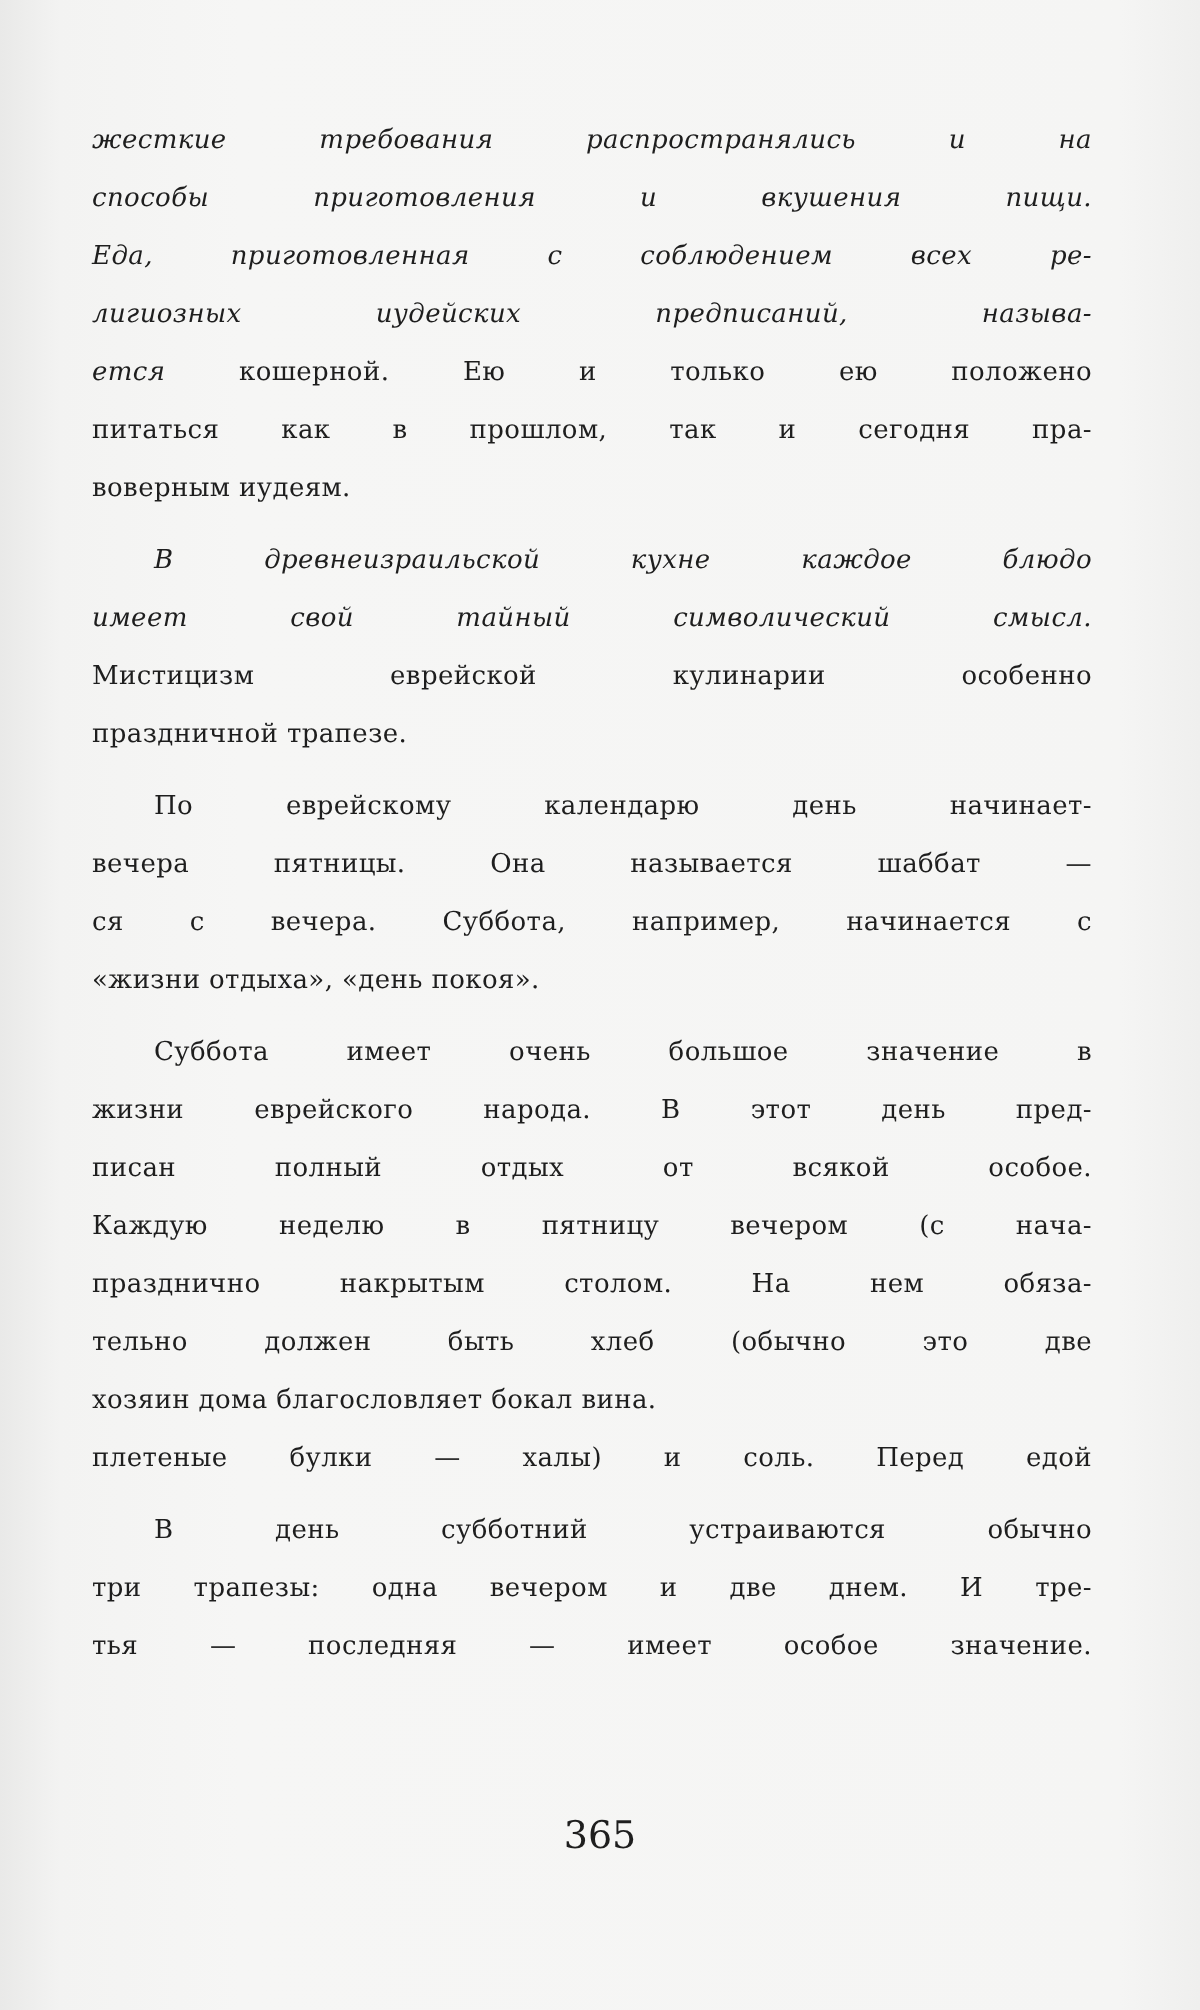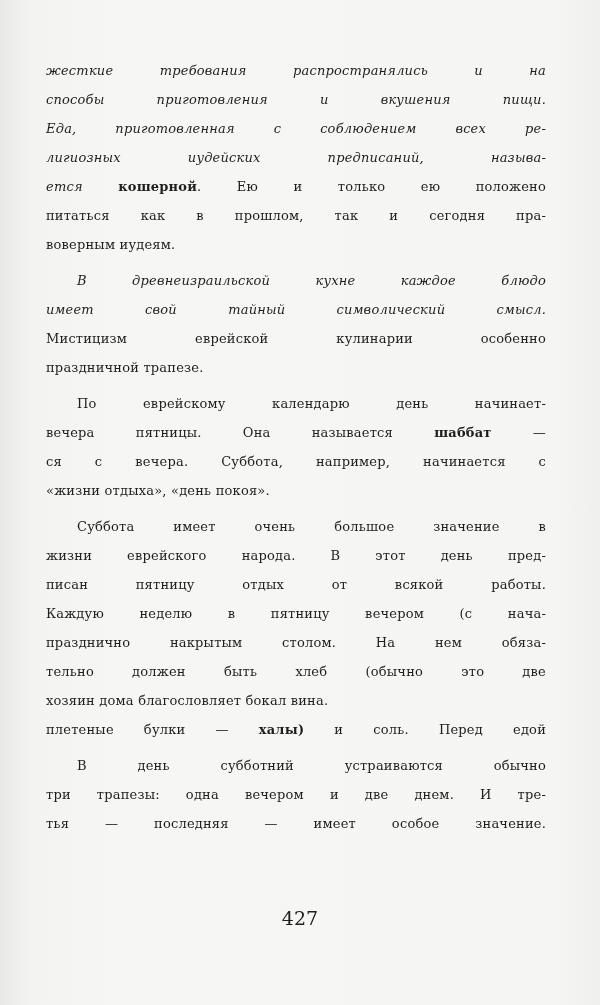--- a/index.html
+++ b/index.html
@@ -21,21 +21,21 @@
     line-height: 29px;
     font-size: 13px;
     white-space: nowrap;
     text-align: justify;
     text-align-last: justify;
     letter-spacing: 0.2px;
   }
   .line.last { text-align-last: left; }
   .line.indent { padding-left: 31px; }
   .it { font-style: italic; }
-  .bold { font-weight: bold; }
+  .bold { font-weight: normal; }
   .gap { height: 7px; }
   .page-number {
     position: absolute;
     left: 0; width: 600px; top: 907px;
     text-align: center;
     font-size: 19px;
     font-family: "DejaVu Serif", serif;
   }
 </style>
 </head>
@@ -62,28 +62,28 @@
     <div>
       <div class="line indent"><span>По еврейскому календарю день начинает-</span></div>
       <div class="line"><span>вечера пятницы. Она называется </span><span class="bold">шаббат</span><span> —</span></div>
       <div class="line"><span>ся с вечера. Суббота, например, начинается с</span></div>
       <div class="line last"><span>«жизни отдыха», «день покоя».</span></div>
     </div>
     <div class="gap"></div>
     <div>
       <div class="line indent"><span>Суббота имеет очень большое значение в</span></div>
       <div class="line"><span>жизни еврейского народа. В этот день пред-</span></div>
-      <div class="line"><span>писан пятницу отдых от всякой работы.</span></div>
+      <div class="line"><span>писан полный отдых от всякой особое.</span></div>
       <div class="line"><span>Каждую неделю в пятницу вечером (с нача-</span></div>
       <div class="line"><span>празднично накрытым столом. На нем обяза-</span></div>
       <div class="line"><span>тельно должен быть хлеб (обычно это две</span></div>
       <div class="line last"><span>хозяин дома благословляет бокал вина.</span></div>
       <div class="line"><span>плетеные булки — </span><span class="bold">халы)</span><span> и соль. Перед едой</span></div>
     </div>
     <div class="gap"></div>
     <div>
       <div class="line indent"><span>В день субботний устраиваются обычно</span></div>
       <div class="line"><span>три трапезы: одна вечером и две днем. И тре-</span></div>
       <div class="line"><span>тья — последняя — имеет особое значение.</span></div>
     </div>
   </div>
 
-<div class="page-number">427</div>
+<div class="page-number">365</div>
 
 </body></html>

